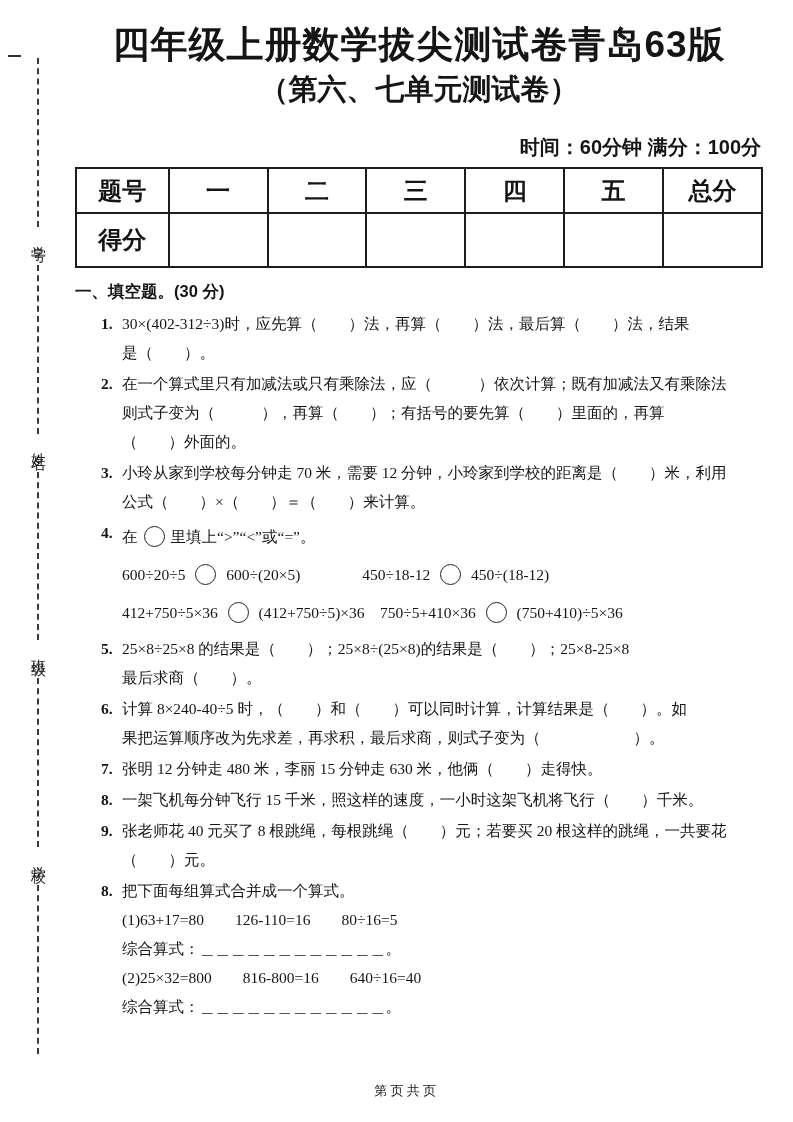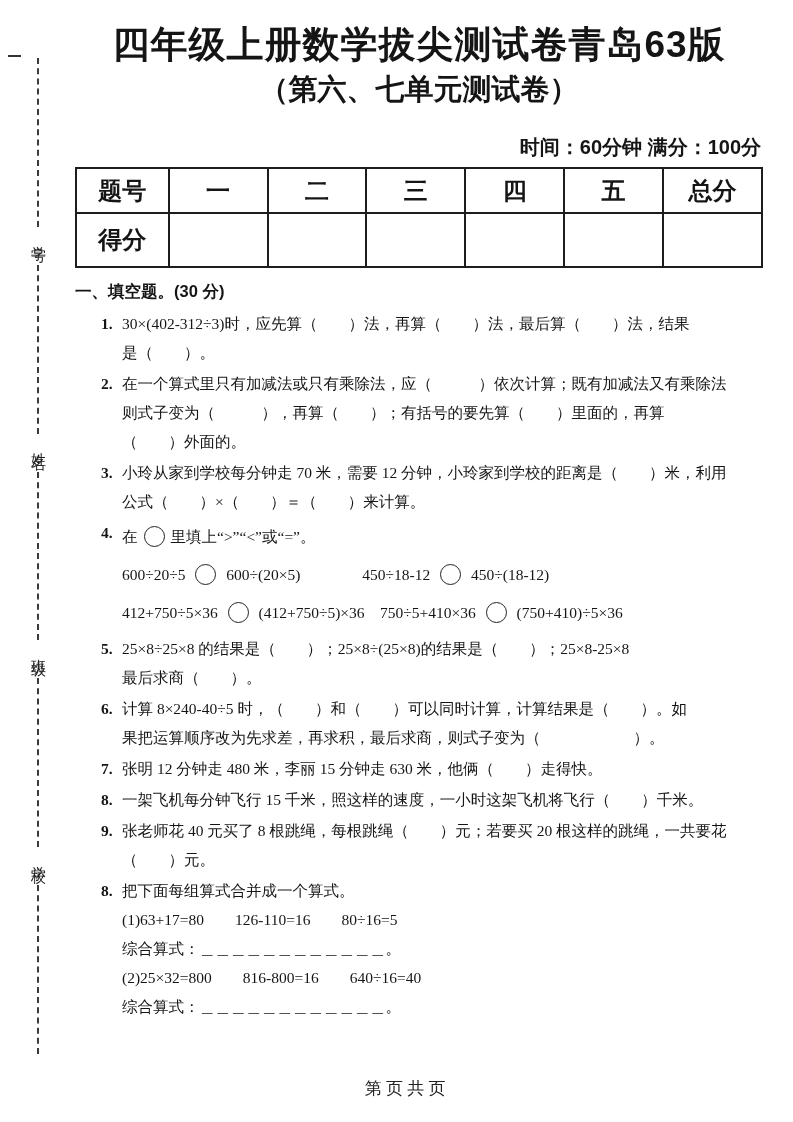--- a/index.html
+++ b/index.html
@@ -65,21 +65,21 @@
   .qline { min-height:29px; }
   .qline.circle-row { line-height:38px; }
   .cmp-circle {
     display:inline-block; width:21px; height:21px;
     border:1.6px solid #222; border-radius:50%;
     vertical-align:-5px; margin:0 6px; background:#fff;
   }
 
   .footer {
     position:absolute; left:17px; right:0; bottom:22px;
-    text-align:center; font-size:17px; color:#222;
+    text-align:center; font-size:13px; color:#222;
   }
 </style>
 </head>
 <body>
 
 <div class="page">
 
   <div class="corner-tick"></div>
 
   <div class="binding" id="binding">

